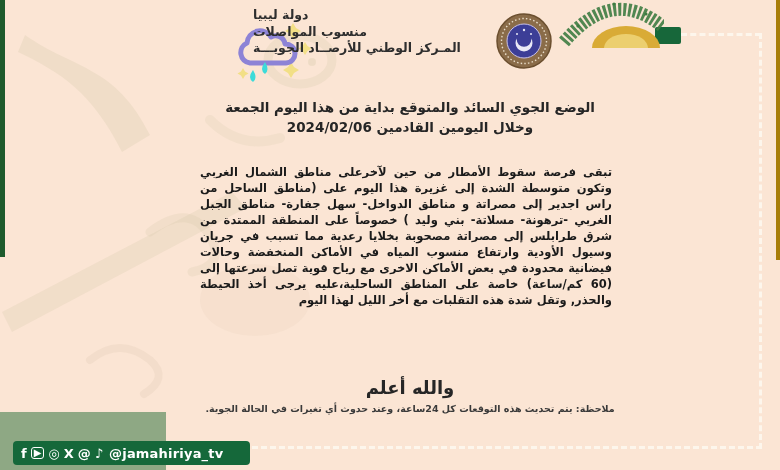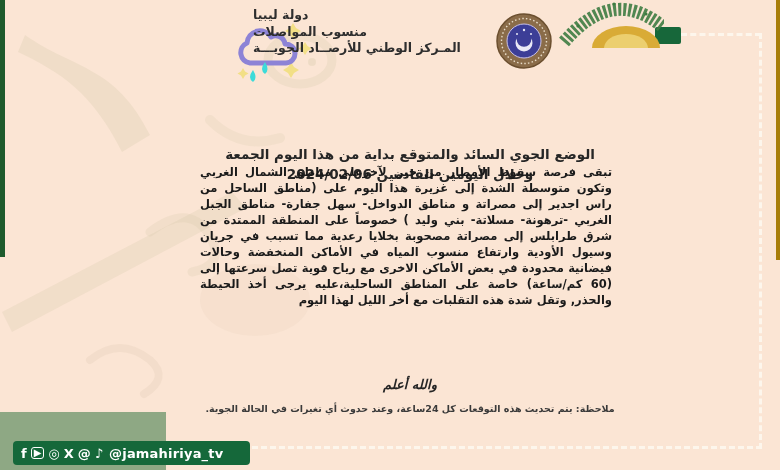--- a/index.html
+++ b/index.html
@@ -30,38 +30,38 @@
     text-align:left; direction:rtl;
     font-weight:bold; font-size:12.5px; line-height:16.5px; color:#2e2e2e;
   }
   .weather-icon { left:231px; top:20px; }
   .ncm-seal     { left:496px; top:13px; }
   .tv-logo      { left:558px; top:0; }
 
   
   .title {
     left:150px; top:97px; width:520px;
-    text-align:center; font-weight:bold; font-size:13.5px; line-height:20px; color:#262626;margin-top:47px;
+    text-align:center; font-weight:bold; font-size:13.5px; line-height:20px; color:#262626;
   }
   .title .rtl { direction:rtl; }
   .title .ltr { direction:ltr; }
 
   
   .body-text {
     left:200px; top:152px; width:412px;
     direction:rtl; text-align:justify;
     font-weight:bold; font-size:11.5px; line-height:16px; color:#1a1a1a;margin-top:12px;
   }
   .body-text p + p { margin-top:5px; }
 
   
   .closing {
     left:150px; top:377px; width:520px;
     text-align:center; direction:rtl;
-    font-weight:bold; font-size:13px; color:#262626;font-style:italic;
+    font-weight:bold; font-size:18px; color:#262626;
   }
   .note {
     left:150px; top:403px; width:520px;
     text-align:center; direction:rtl;
     font-weight:bold; font-size:9.5px; color:#3a3a3a;
   }
 
   
   .sage-block { left:0; top:412px; width:166px; height:58px; background:#8ea884; }
   .social-bar {

